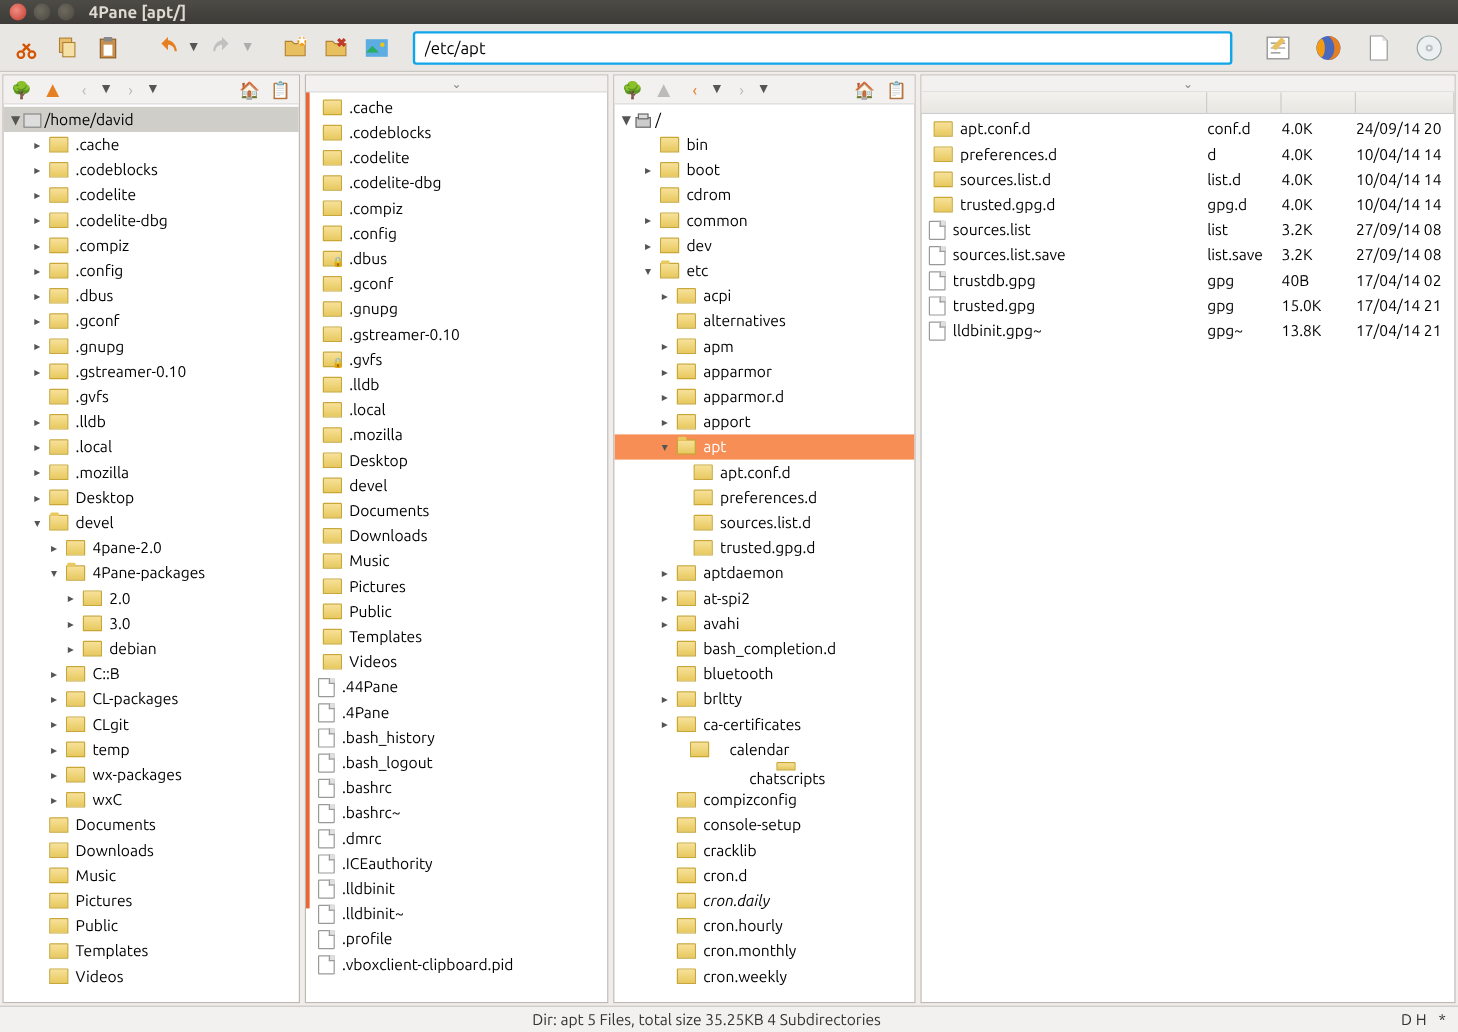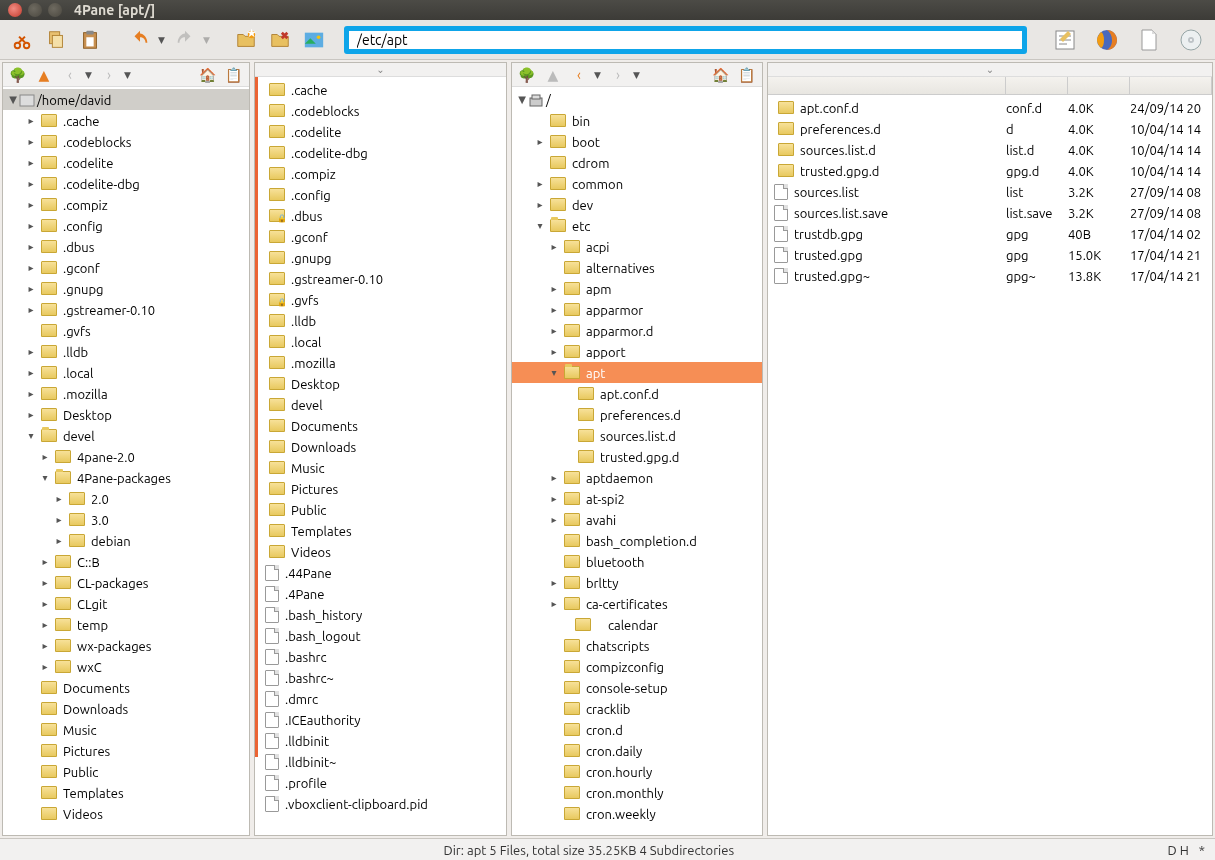--- a/index.html
+++ b/index.html
@@ -11,21 +11,21 @@
 .winbtn { width: 14px; height: 14px; border-radius: 50%; display: inline-block; }
 .winbtn.close { background: radial-gradient(circle at 40% 40%, #f28c82, #c0392b); }
 .winbtn.min, .winbtn.max { background: radial-gradient(circle at 40% 40%, #6e6a60, #4a473f); }
 .titlebar .title { font-weight: bold; font-size: 14px; }
 
 
 .toolbar { height: 40px; background: #e9e7e4; border-bottom: 1px solid #c9c6c1; display: flex; align-items: center; padding: 0 8px; gap: 6px; }
 .tbicon { width: 28px; height: 28px; display: flex; align-items: center; justify-content: center; border-radius: 3px; }
 .tbsep { width: 10px; }
 .dropdown-arrow { font-size: 9px; margin-left: -2px; color: #555; }
-.pathbox { flex: 1; height: 28px; background: #fff; border: 5px solid #0ea5e9; border-radius: 3px; padding: 0 8px; display: flex; align-items: center; margin: 0 10px; }
+.pathbox { flex: 1; height: 28px; background: #fff; border: 2px solid #0ea5e9; border-radius: 3px; padding: 0 8px; display: flex; align-items: center; margin: 0 10px; }
 .pathbox input { border: none; outline: none; width: 100%; font-size: 14px; background: transparent; }
 .right-icons { display: flex; gap: 10px; margin-left: 6px; }
 .right-icons .tbicon { width: 32px; height: 32px; }
 
 
 .panes { flex: 1; display: flex; background: #f0edea; overflow: hidden; }
 .paneframe { border: 1px solid #bdbab3; background: #fff; margin: 2px; display: flex; flex-direction: column; position: relative; }
 .pane-tree-left { width: 248px; }
 .pane-list-left { width: 253px; }
 .pane-tree-right { width: 252px; }
@@ -662,21 +662,21 @@
           <div class="tree-row" style="padding-left: 36px;">
             <span class="expander">▸</span>
             <span class="folder-icon"></span>
             <span class="label">ca-certificates</span>
           </div>
           <div class="tree-row" style="padding-left: 36px; gap: 11px;">
             <span class="expander"></span>
             <span class="folder-icon"></span>
             <span class="label">calendar</span>
           </div>
-          <div class="tree-row" style="padding-left: 36px;">
+          <div class="tree-row" style="padding-left: 36px; flex-direction: column;">
             <span class="expander"></span>
             <span class="folder-icon"></span>
             <span class="label">chatscripts</span>
           </div>
           <div class="tree-row" style="padding-left: 36px;">
             <span class="expander"></span>
             <span class="folder-icon"></span>
             <span class="label">compizconfig</span>
           </div>
           <div class="tree-row" style="padding-left: 36px;">
@@ -687,21 +687,21 @@
           <div class="tree-row" style="padding-left: 36px;">
             <span class="expander"></span>
             <span class="folder-icon"></span>
             <span class="label">cracklib</span>
           </div>
           <div class="tree-row" style="padding-left: 36px;">
             <span class="expander"></span>
             <span class="folder-icon"></span>
             <span class="label">cron.d</span>
           </div>
-          <div class="tree-row" style="padding-left: 36px;">
+          <div class="tree-row" style="padding-left: 36px; font-style: italic;">
             <span class="expander"></span>
             <span class="folder-icon"></span>
             <span class="label">cron.daily</span>
           </div>
           <div class="tree-row" style="padding-left: 36px;">
             <span class="expander"></span>
             <span class="folder-icon"></span>
             <span class="label">cron.hourly</span>
           </div>
           <div class="tree-row" style="padding-left: 36px;">
@@ -795,21 +795,21 @@
             <span class="file-icon" style="margin-right: 6px;"></span>
             <span>trusted.gpg</span>
           </div>
           <div class="col-ext">gpg</div>
           <div class="col-size">15.0K</div>
           <div class="col-date">17/04/14 21</div>
         </div>
         <div class="detail-row">
           <div class="col-name">
             <span class="file-icon" style="margin-right: 6px;"></span>
-            <span>trusted.gpg~</span>
+            <span>lldbinit.gpg~</span>
           </div>
           <div class="col-ext">gpg~</div>
           <div class="col-size">13.8K</div>
           <div class="col-date">17/04/14 21</div>
         </div>
       </div>
   </div>
 
 </div>
 

